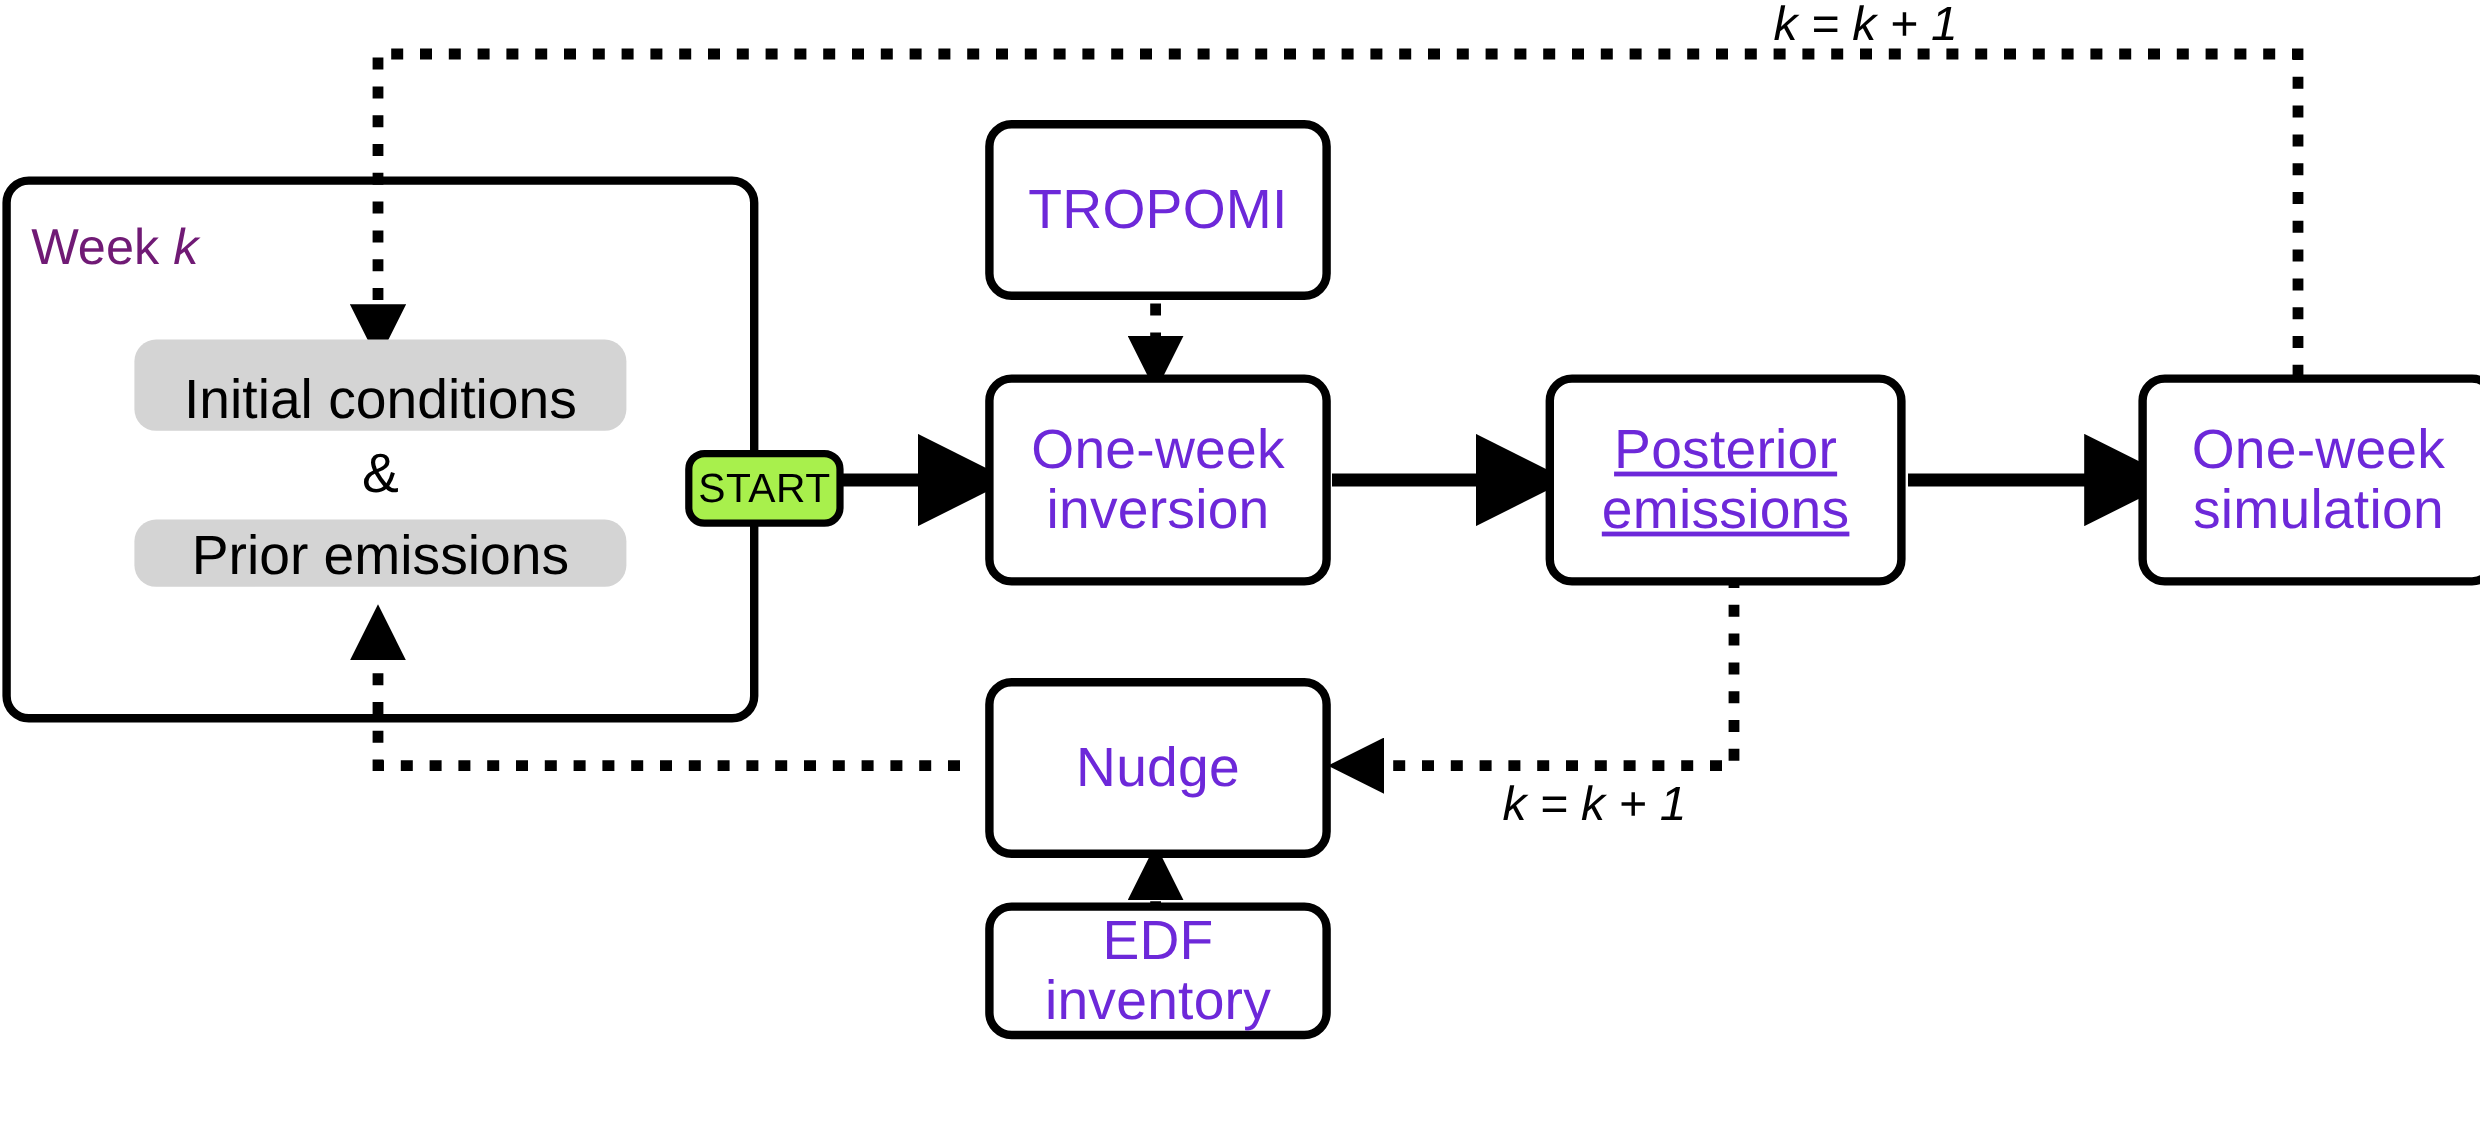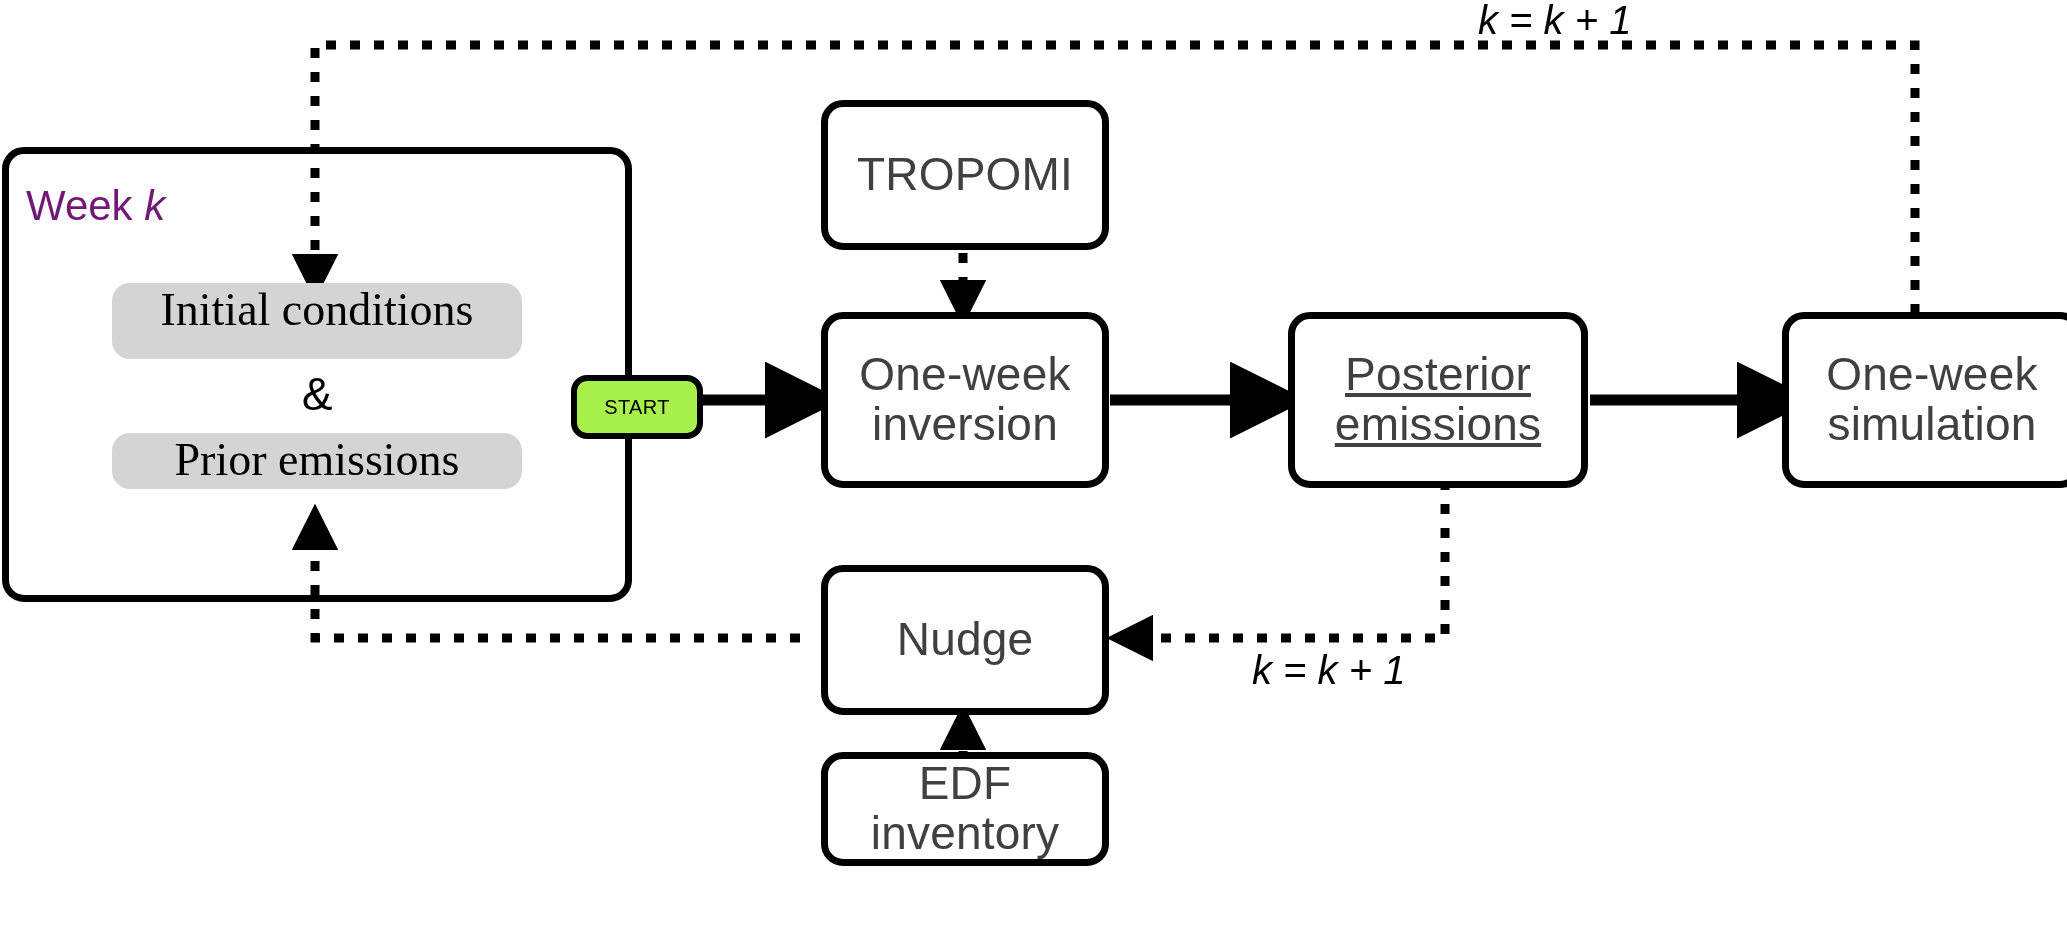--- a/index.html
+++ b/index.html
@@ -25,21 +25,21 @@
     height: 942px;
     pointer-events: none;
   }
   .node {
     position: absolute;
     box-sizing: border-box;
     display: flex;
     align-items: center;
     justify-content: center;
     text-align: center;
-    color: #404040;
+    color: #6d28d9;
     z-index: 3;
   }
   .rbox {
     background: #ffffff;
     border: 7px solid #000000;
     border-radius: 22px;
     font-size: 46px;
     line-height: 1.08;
     letter-spacing: .2px;
   }
@@ -56,43 +56,42 @@
     color: #701a75;
     white-space: nowrap;
     z-index: 2;
   }
   .group-title i { font-style: italic; }
   .greybox {
     position: absolute;
     background: #d4d4d4;
     border-radius: 18px;
     display: flex;
-    align-items: flex-start;
+    align-items: flex-end;
     justify-content: center;
     font-size: 46px;
     color: #000000;
     z-index: 2;
-    font-family: Liberation Serif, serif;
   }
   .amp {
     position: absolute;
     font-size: 46px;
     color: #000000;
     text-align: center;
     z-index: 2;
   }
   .start-badge {
     position: absolute;
     background: #a8f04c;
     border: 6px solid #000000;
     border-radius: 16px;
     display: flex;
     align-items: center;
     justify-content: center;
-    font-size: 20px;
+    font-size: 34px;
     letter-spacing: .4px;
     color: #000000;
     z-index: 6;
   }
   .klabel {
     position: absolute;
     font-size: 40px;
     font-style: italic;
     color: #000000;
     white-space: nowrap;

